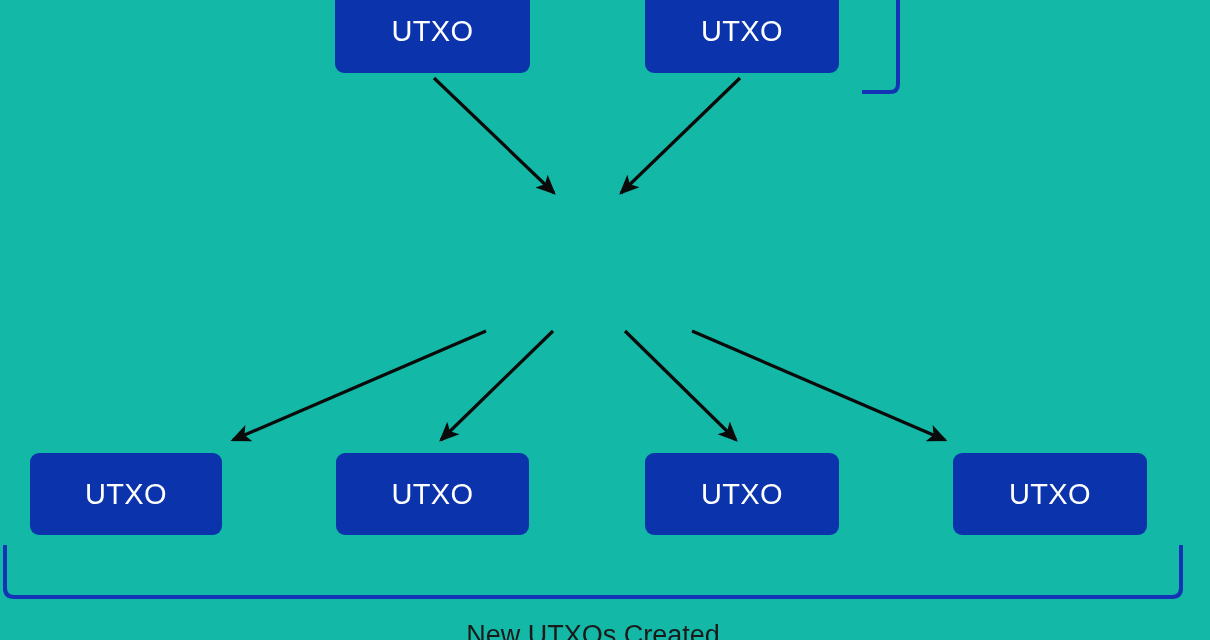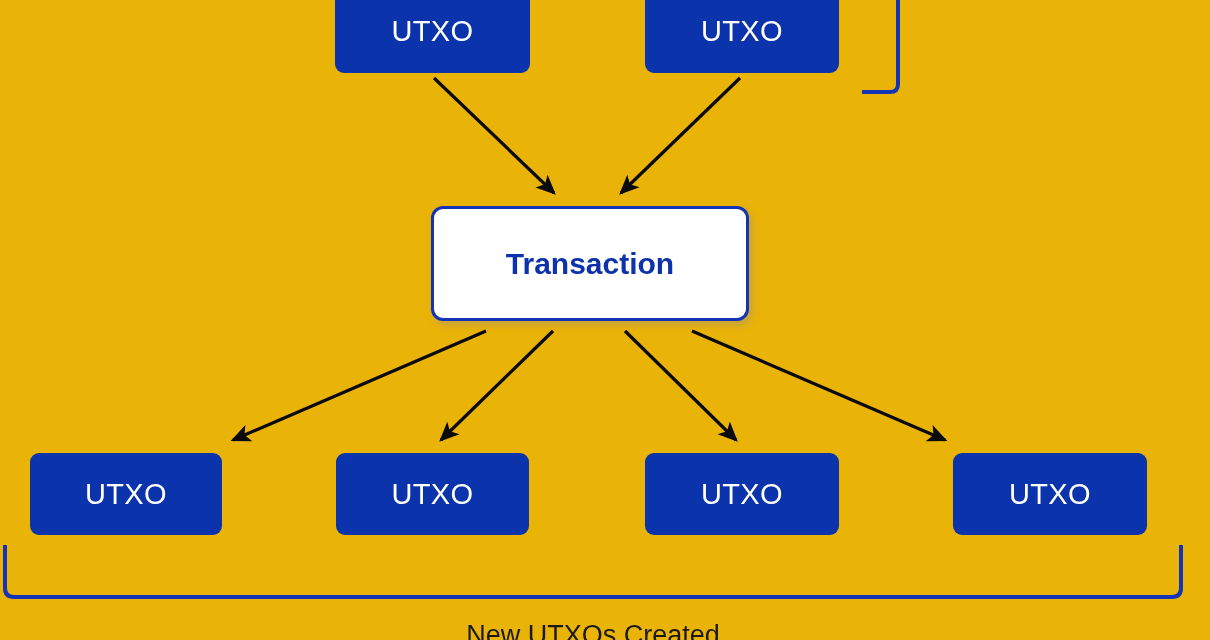--- a/index.html
+++ b/index.html
@@ -7,21 +7,21 @@
     padding: 0;
     background: #ffffff;
   }
   body {
     font-family: "Liberation Sans", sans-serif;
   }
   #canvas {
     position: relative;
     width: 1210px;
     height: 640px;
-    background: #eab308;
+    background: #14b8a6;
     overflow: hidden;
   }
   .utxo-box {
     position: absolute;
     background: #0a33ac;
     border-radius: 9px;
     display: flex;
     align-items: center;
     justify-content: center;
     color: #ffffff;
@@ -92,23 +92,20 @@
 
   <div class="utxo-box" style="left:335px; top:-10px; width:195px; height:83px;">
     <span>UTXO</span>
   </div>
 
   <div class="utxo-box" style="left:645px; top:-10px; width:194px; height:83px;">
     <span>UTXO</span>
   </div>
 
 
-  <div class="tx-box" style="left:431px; top:206px; width:318px; height:115px;">
-    <span>Transaction</span>
-  </div>
 
   <div class="utxo-box" style="left:30px; top:453px; width:192px; height:82px;">
     <span>UTXO</span>
   </div>
 
   <div class="utxo-box" style="left:336px; top:453px; width:193px; height:82px;">
     <span>UTXO</span>
   </div>
 
   <div class="utxo-box" style="left:645px; top:453px; width:194px; height:82px;">

